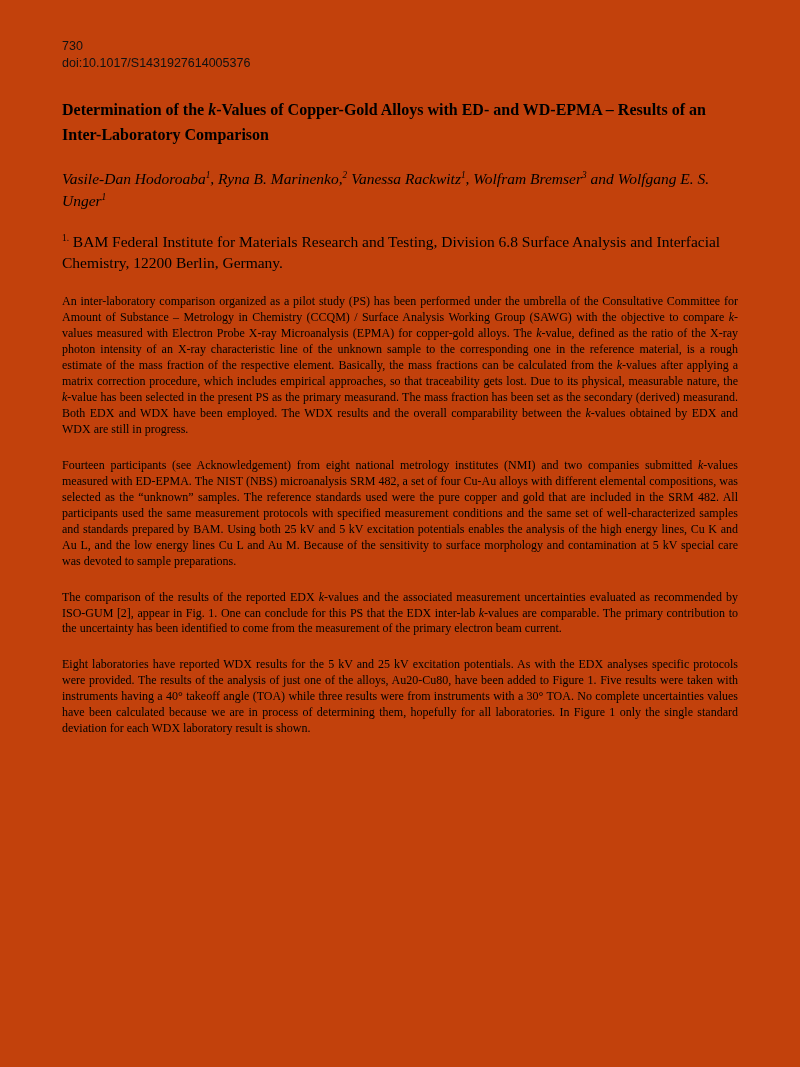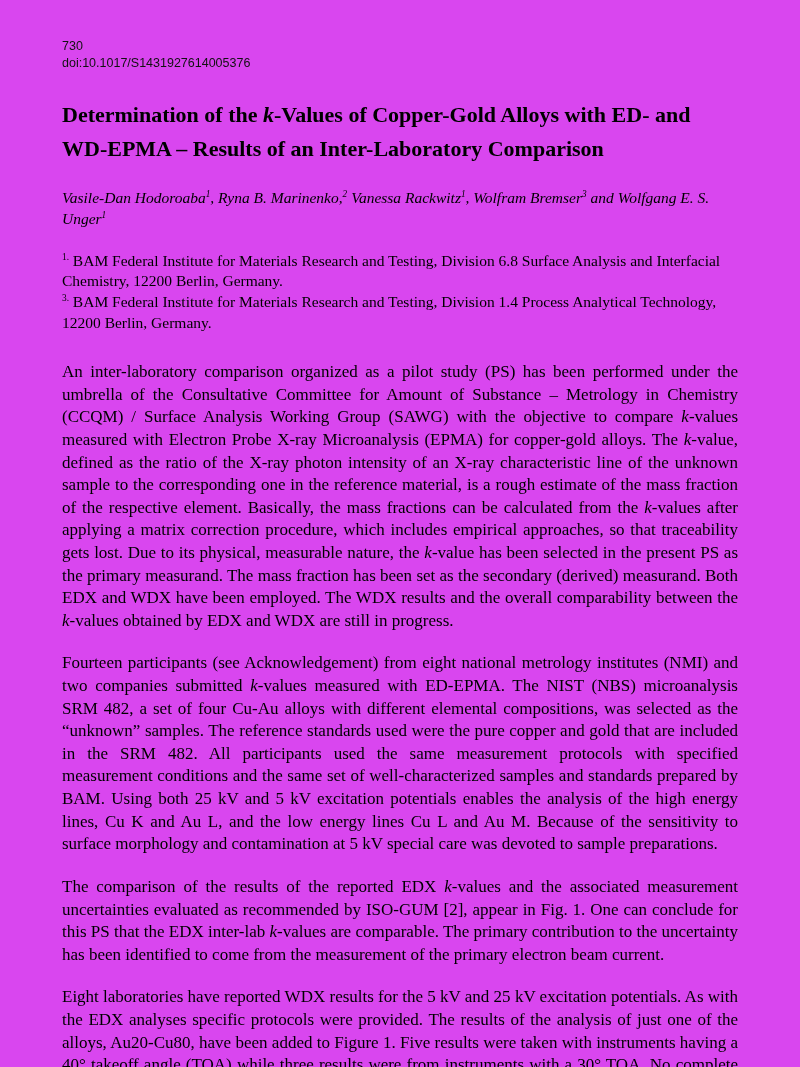--- a/index.html
+++ b/index.html
@@ -2,56 +2,56 @@
 <html><head>
 <meta charset="utf-8">
 <style>
   html, body { margin: 0; padding: 0; background: #ffffff; }
   .page {
     position: relative;
     width: 800px;
     height: 1067px;
     box-sizing: border-box;
     padding: 38px 62px 0 62px;
-    background: #d946ef;
+    background: #c2410c;
     color: #000;
     font-family: "Liberation Serif", serif;
     overflow: hidden;
   }
   .page-header {
     display: flex;
     justify-content: space-between;
     align-items: flex-start;
     font-family: "Liberation Sans", sans-serif;
     font-size: 12.5px;
     line-height: 1.35;
     color: #111;
     margin: 0 0 26px 0;
   }
   .page-header .hdr-line { white-space: nowrap; }
   .article-title {
-    font-size: 22px;
+    font-size: 16px;
     font-weight: bold;
     line-height: 1.55;
     margin: 0 0 21px 0;
   }
   .authors {
     font-size: 15.5px;
     line-height: 1.38;
     margin: 0 0 21px 0;
     font-style: italic;
   }
-  .affiliations { margin: 0 0 28px 0; }
+  .affiliations { margin: 0 0 21px 0; }
   .affiliations p {
     font-size: 15.5px;
     line-height: 1.33;
     margin: 0;
   }
   .article-body p {
-    font-size: 17px;
+    font-size: 12px;
     line-height: 1.33;
     margin: 0 0 20px 0;
     text-align: justify;
   }
   sup {
     font-size: 60%;
     line-height: 0;
     vertical-align: super;
   }
   i { font-style: italic; }
@@ -69,21 +69,20 @@
     <div class="header-right">
     </div>
   </div>
 
   <h1 class="article-title"><span>Determination of the </span><i>k</i><span>-Values of Copper-Gold Alloys with ED- and WD-EPMA – Results of an Inter-Laboratory Comparison</span></h1>
 
   <p class="authors"><span>Vasile-Dan Hodoroaba</span><sup>1</sup><span>, Ryna B. Marinenko,</span><sup>2</sup><span> Vanessa Rackwitz</span><sup>1</sup><span>, Wolfram Bremser</span><sup>3</sup><span> and Wolfgang E. S. Unger</span><sup>1</sup></p>
 
   <div class="affiliations">
     <p><sup>1.</sup><span> BAM Federal Institute for Materials Research and Testing, Division 6.8 Surface Analysis and Interfacial Chemistry, 12200 Berlin, Germany.</span></p>
-    <p><sup>3.</sup><span> BAM Federal Institute for Materials Research and Testing, Division 1.4 Process Analytical Technology, 12200 Berlin, Germany.</span></p>
   </div>
 
   <div class="article-body">
     <p><span>An inter-laboratory comparison organized as a pilot study (PS) has been performed under the umbrella of the Consultative Committee for Amount of Substance – Metrology in Chemistry (CCQM) / Surface Analysis Working Group (SAWG) with the objective to compare </span><i>k</i><span>-values measured with Electron Probe X-ray Microanalysis (EPMA) for copper-gold alloys. The </span><i>k</i><span>-value, defined as the ratio of the X-ray photon intensity of an X-ray characteristic line of the unknown sample to the corresponding one in the reference material, is a rough estimate of the mass fraction of the respective element. Basically, the mass fractions can be calculated from the </span><i>k</i><span>-values after applying a matrix correction procedure, which includes empirical approaches, so that traceability gets lost. Due to its physical, measurable nature, the </span><i>k</i><span>-value has been selected in the present PS as the primary measurand. The mass fraction has been set as the secondary (derived) measurand. Both EDX and WDX have been employed. The WDX results and the overall comparability between the </span><i>k</i><span>-values obtained by EDX and WDX are still in progress.</span></p>
     <p><span>Fourteen participants (see Acknowledgement) from eight national metrology institutes (NMI) and two companies submitted </span><i>k</i><span>-values measured with ED-EPMA. The NIST (NBS) microanalysis SRM 482, a set of four Cu-Au alloys with different elemental compositions, was selected as the “unknown” samples. The reference standards used were the pure copper and gold that are included in the SRM 482. All participants used the same measurement protocols with specified measurement conditions and the same set of well-characterized samples and standards prepared by BAM. Using both 25 kV and 5 kV excitation potentials enables the analysis of the high energy lines, Cu K and Au L, and the low energy lines Cu L and Au M. Because of the sensitivity to surface morphology and contamination at 5 kV special care was devoted to sample preparations.</span></p>
     <p><span>The comparison of the results of the reported EDX </span><i>k</i><span>-values and the associated measurement uncertainties evaluated as recommended by ISO-GUM [2], appear in Fig. 1. One can conclude for this PS that the EDX inter-lab </span><i>k</i><span>-values are comparable. The primary contribution to the uncertainty has been identified to come from the measurement of the primary electron beam current.</span></p>
     <p><span>Eight laboratories have reported WDX results for the 5 kV and 25 kV excitation potentials. As with the EDX analyses specific protocols were provided. The results of the analysis of just one of the alloys, Au20-Cu80, have been added to Figure 1. Five results were taken with instruments having a 40° takeoff angle (TOA) while three results were from instruments with a 30° TOA. No complete uncertainties values have been calculated because we are in process of determining them, hopefully for all laboratories. In Figure 1 only the single standard deviation for each WDX laboratory result is shown.</span></p>
   </div>
 
 </div>

